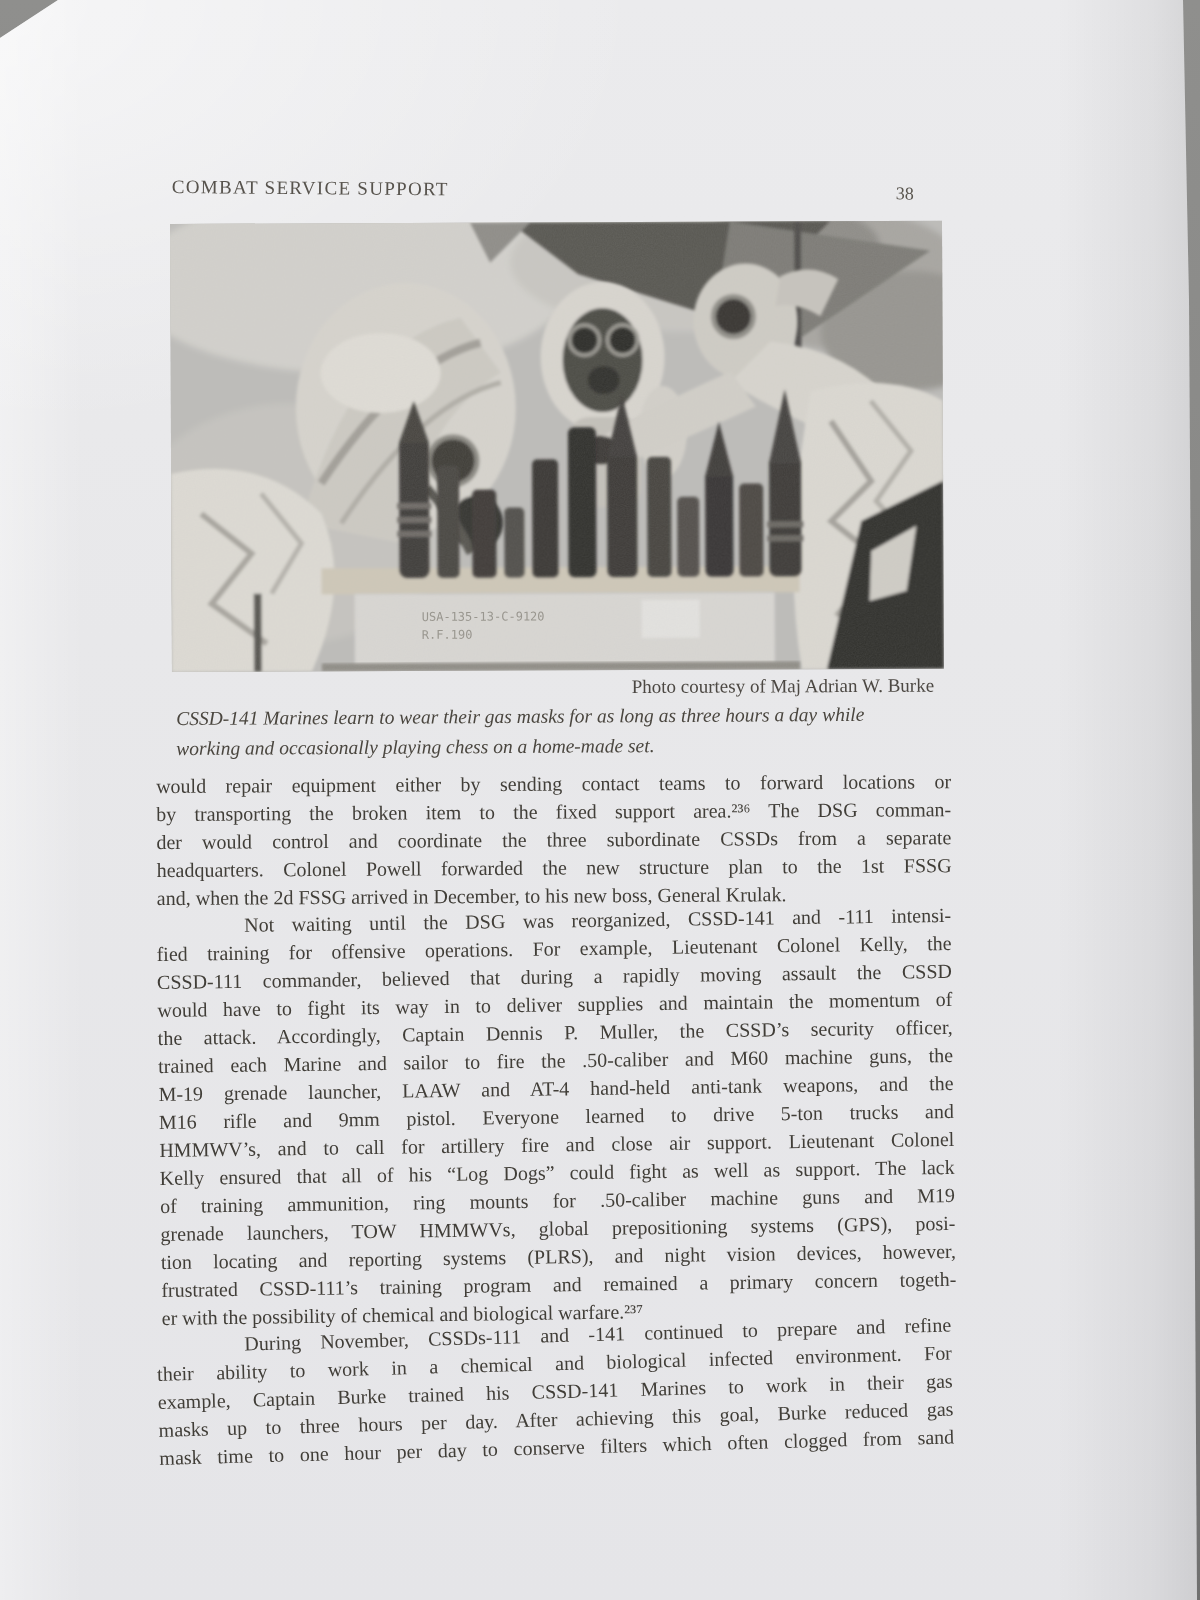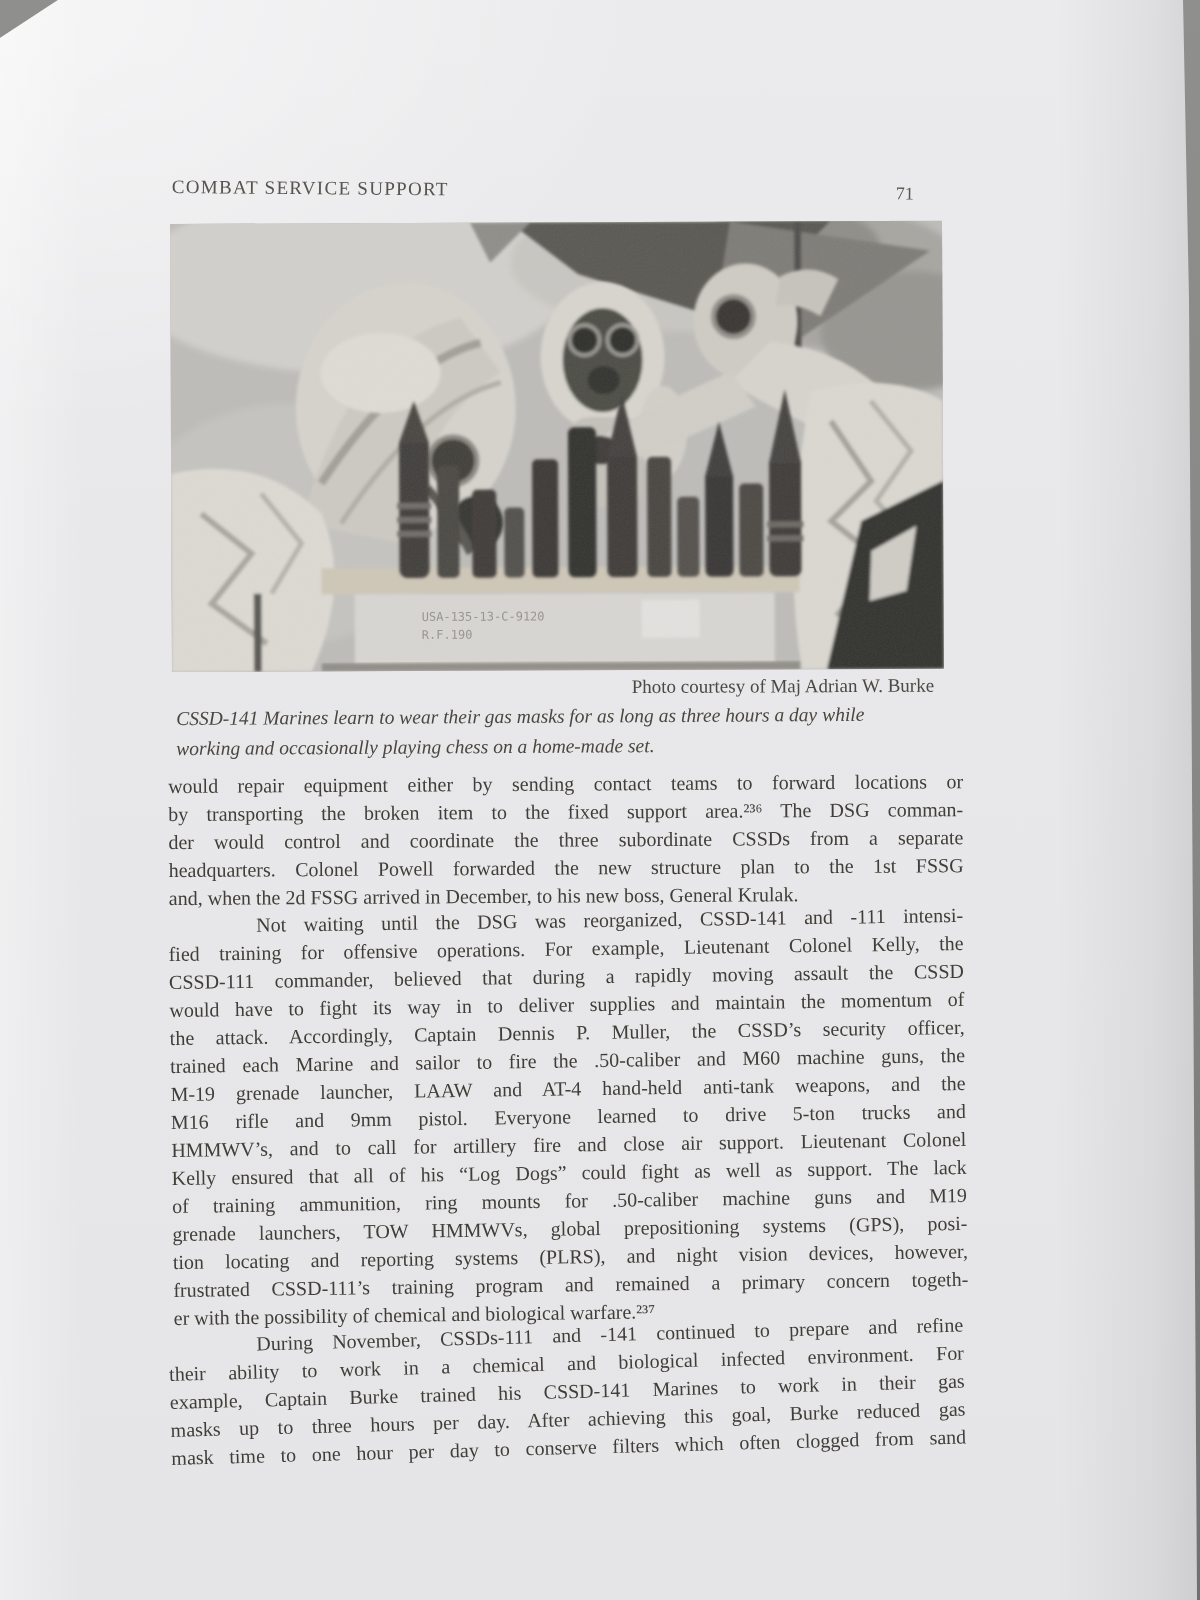--- a/index.html
+++ b/index.html
@@ -37,42 +37,42 @@
     position:absolute;left:170px;top:678px;width:764px;text-align:right;
     font-size:19px;color:#4c4843;transform:rotate(-.25deg);transform-origin:0 0;
   }
   .caption{
     position:absolute;left:176px;top:704px;width:775px;
     font-style:italic;font-size:19.5px;line-height:30px;color:#4a463f;
     transform:rotate(-.35deg);transform-origin:0 0;
   }
   
   .bodytext{
-    position:absolute;left:168px;top:772px;width:795px;
+    position:absolute;left:156px;top:772px;width:795px;
     font-size:20px;color:#413e38;
   }
   .para{transform-origin:0 0;}
   .para.p1{transform:rotate(-.35deg);}
   .para.p2{transform:rotate(-.8deg);}
   .para.p3{transform:rotate(-1.55deg);}
   .tline{
     height:28px;line-height:28px;white-space:nowrap;
     text-align:justify;text-align-last:justify;
   }
   .tline.end{text-align-last:left;}
   .tline.ind{text-indent:88px;}
 </style>
 </head>
 <body>
 
 <div class="page">
 
   <div class="hdr-row">
     <span class="hdr-title">COMBAT SERVICE SUPPORT</span>
-    <span class="hdr-num">71</span>
+    <span class="hdr-num">38</span>
   </div>
 
   <div class="photo">
     <svg viewBox="0 0 772 448" preserveAspectRatio="none">
       <defs>
         <filter id="soft">
             <feGaussianBlur stdDeviation="1.4"></feGaussianBlur>
           </filter>
         <filter id="soft2">
             <feGaussianBlur stdDeviation="3"></feGaussianBlur>

